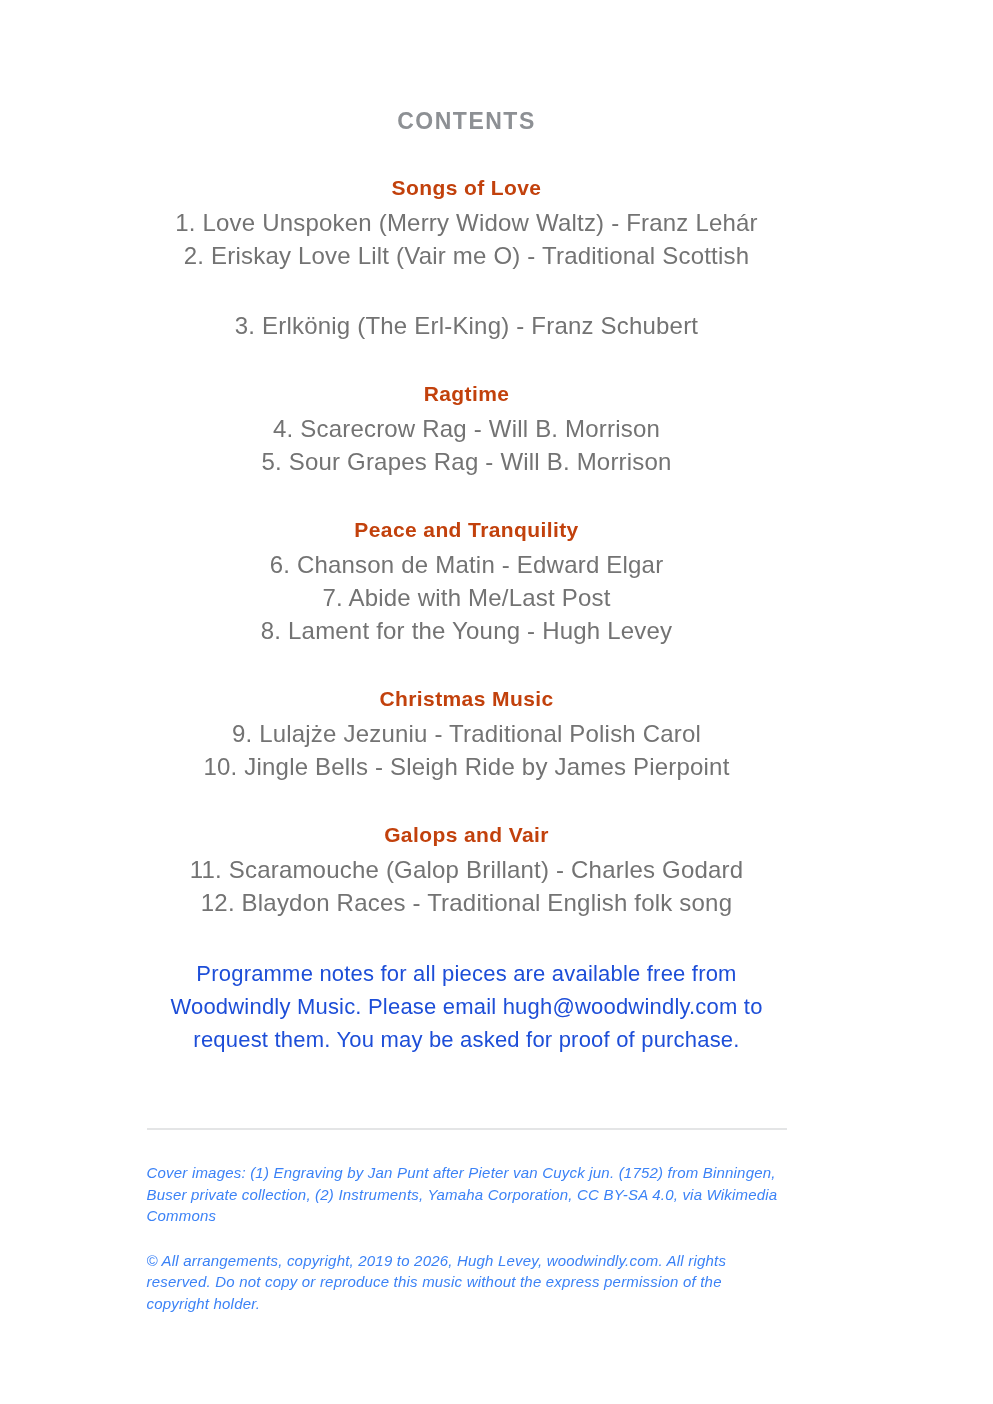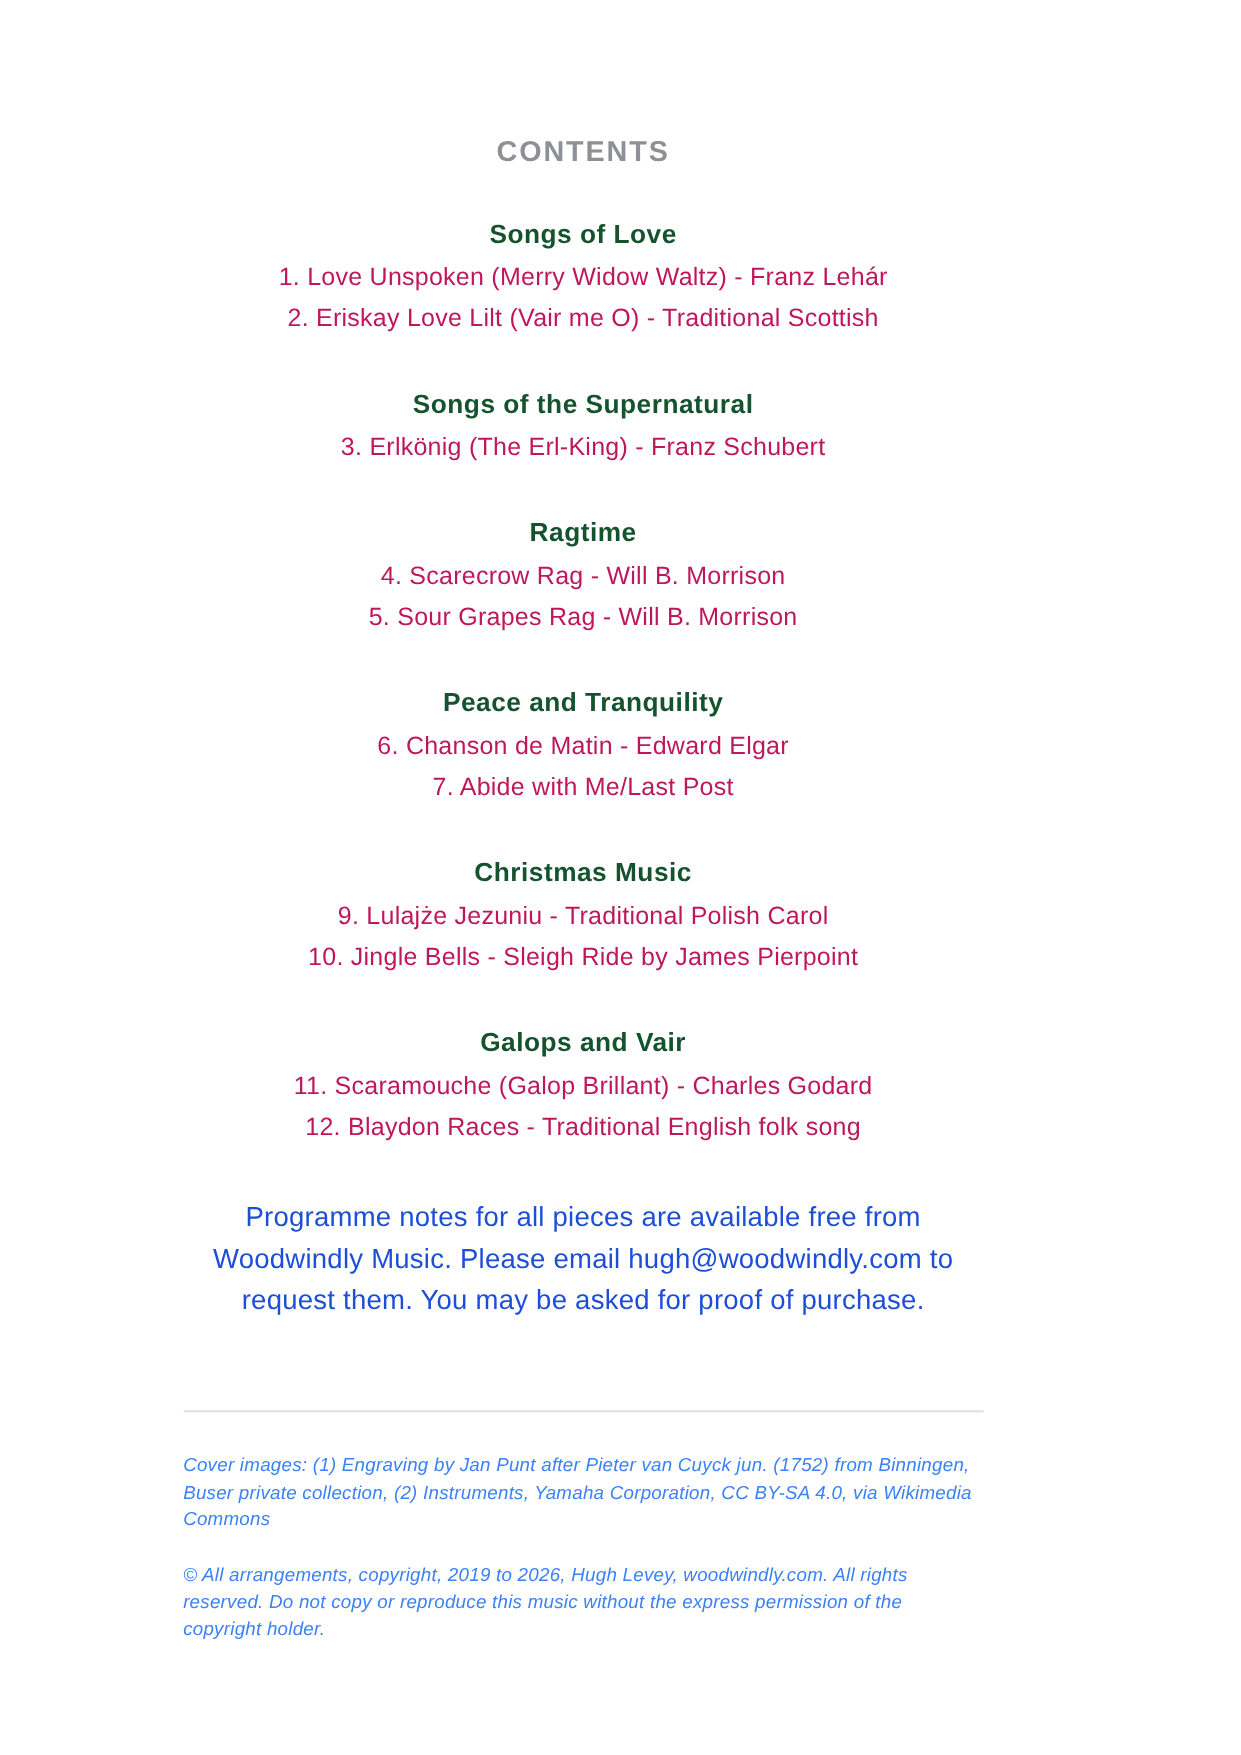--- a/index.html
+++ b/index.html
@@ -28,28 +28,28 @@
     color: #8d9094;
     line-height: 30px;
   }
   .toc-section {
     margin-top: 37px;
   }
   .section-heading {
     font-size: 21px;
     font-weight: bold;
     letter-spacing: 0.4px;
-    color: #14532d;
+    color: #c2410c;
     line-height: 30px;
     margin-bottom: 3px;
   }
   .toc-item {
-    font-size: 20px;
+    font-size: 24px;
     font-weight: 400;
-    color: #be185d;
+    color: #737373;
     line-height: 33px;
     letter-spacing: 0.2px;
   }
   .programme-note {
     margin-top: 38px;
     font-size: 22px;
     font-weight: 400;
     color: #1d4ed8;
     line-height: 33px;
     text-align: center;
@@ -83,34 +83,34 @@
 
     <div class="doc-title">CONTENTS</div>
 
     <div class="toc-section">
       <div class="section-heading">Songs of Love</div>
       <div class="toc-item">1. Love Unspoken (Merry Widow Waltz) - Franz Lehár</div>
       <div class="toc-item">2. Eriskay Love Lilt (Vair me O) - Traditional Scottish</div>
     </div>
 
     <div class="toc-section">
-      <div class="section-heading">Songs of the Supernatural</div>
       <div class="toc-item">3. Erlkönig (The Erl-King) - Franz Schubert</div>
     </div>
 
     <div class="toc-section">
       <div class="section-heading">Ragtime</div>
       <div class="toc-item">4. Scarecrow Rag - Will B. Morrison</div>
       <div class="toc-item">5. Sour Grapes Rag - Will B. Morrison</div>
     </div>
 
     <div class="toc-section">
       <div class="section-heading">Peace and Tranquility</div>
       <div class="toc-item">6. Chanson de Matin - Edward Elgar</div>
       <div class="toc-item">7. Abide with Me/Last Post</div>
+      <div class="toc-item">8. Lament for the Young - Hugh Levey</div>
     </div>
 
     <div class="toc-section">
       <div class="section-heading">Christmas Music</div>
       <div class="toc-item">9. Lulajże Jezuniu - Traditional Polish Carol</div>
       <div class="toc-item">10. Jingle Bells - Sleigh Ride by James Pierpoint</div>
     </div>
 
     <div class="toc-section">
       <div class="section-heading">Galops and Vair</div>

